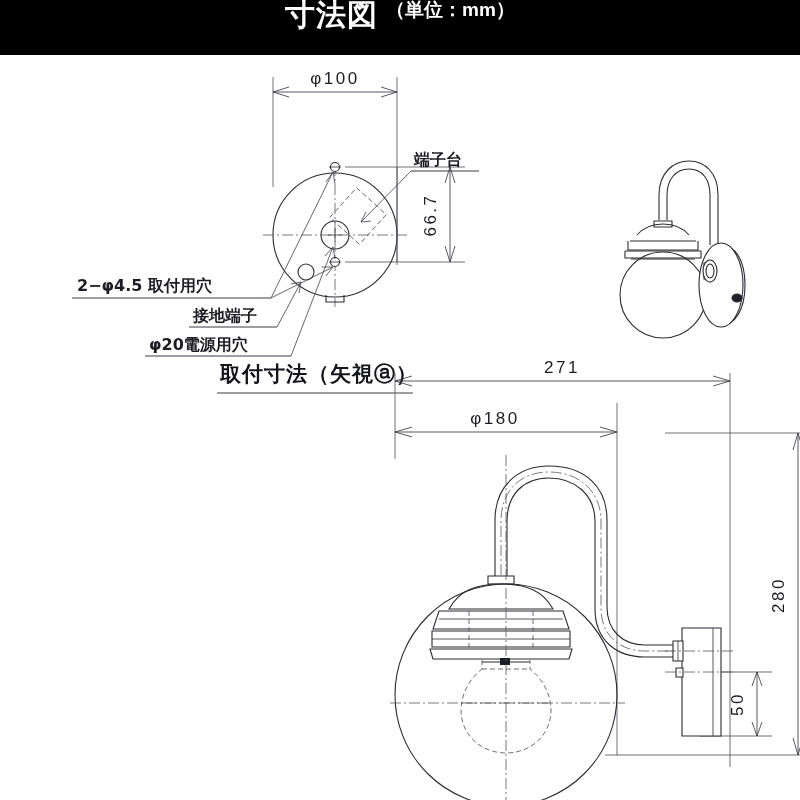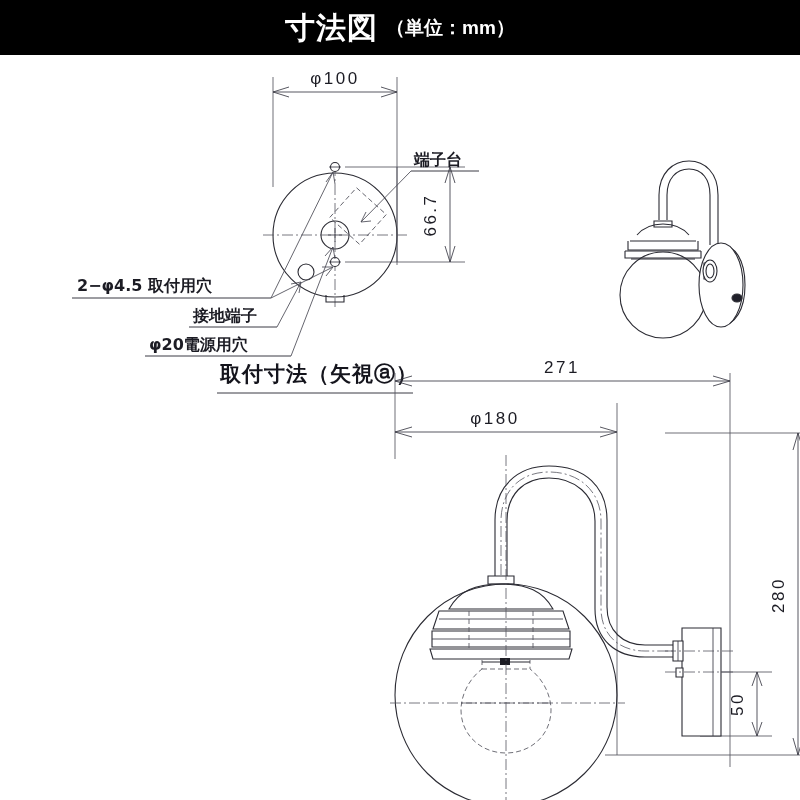--- a/index.html
+++ b/index.html
@@ -18,21 +18,20 @@
 
   
   #header-banner {
     position: absolute;
     left: 0;
     top: 0;
     width: 800px;
     height: 55px;
     background: #000000;
     display: flex;
-    align-items: center;
     justify-content: center;
   }
   #header-title-main {
     color: #ffffff;
     font-size: 30px;
     font-weight: 700;
     letter-spacing: 1px;
     line-height: 1;
   }
   #header-title-unit {

